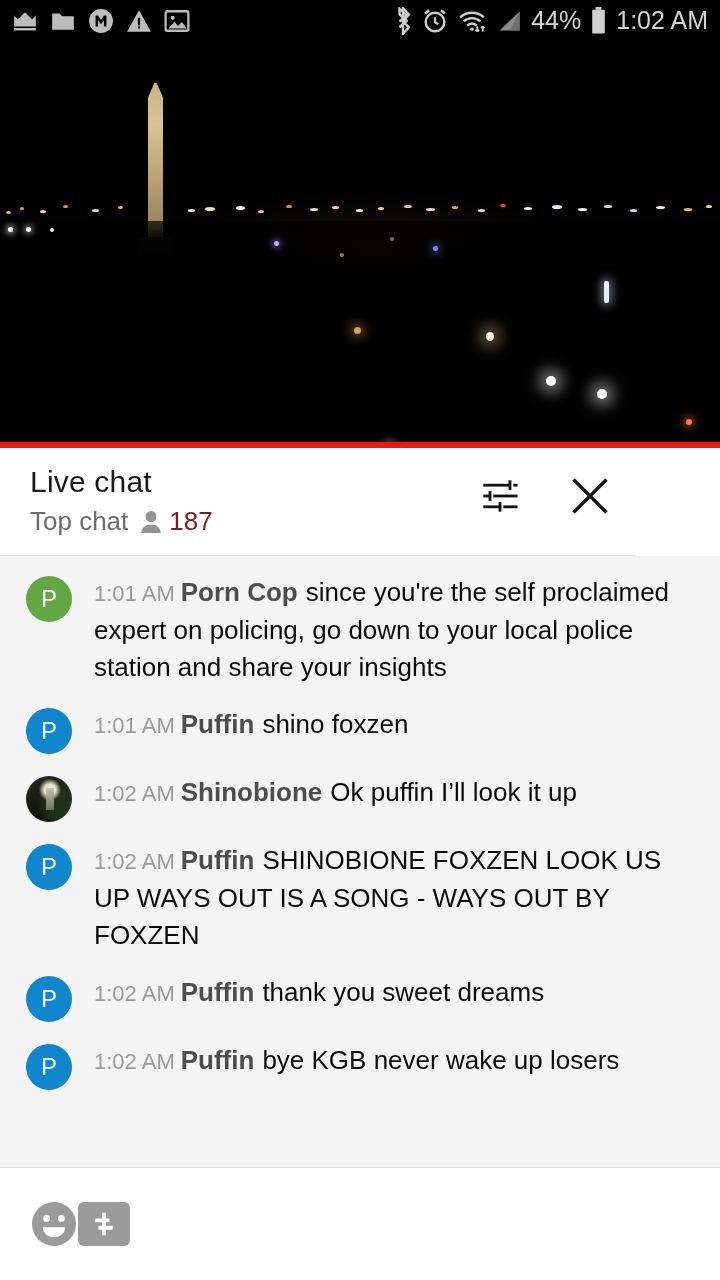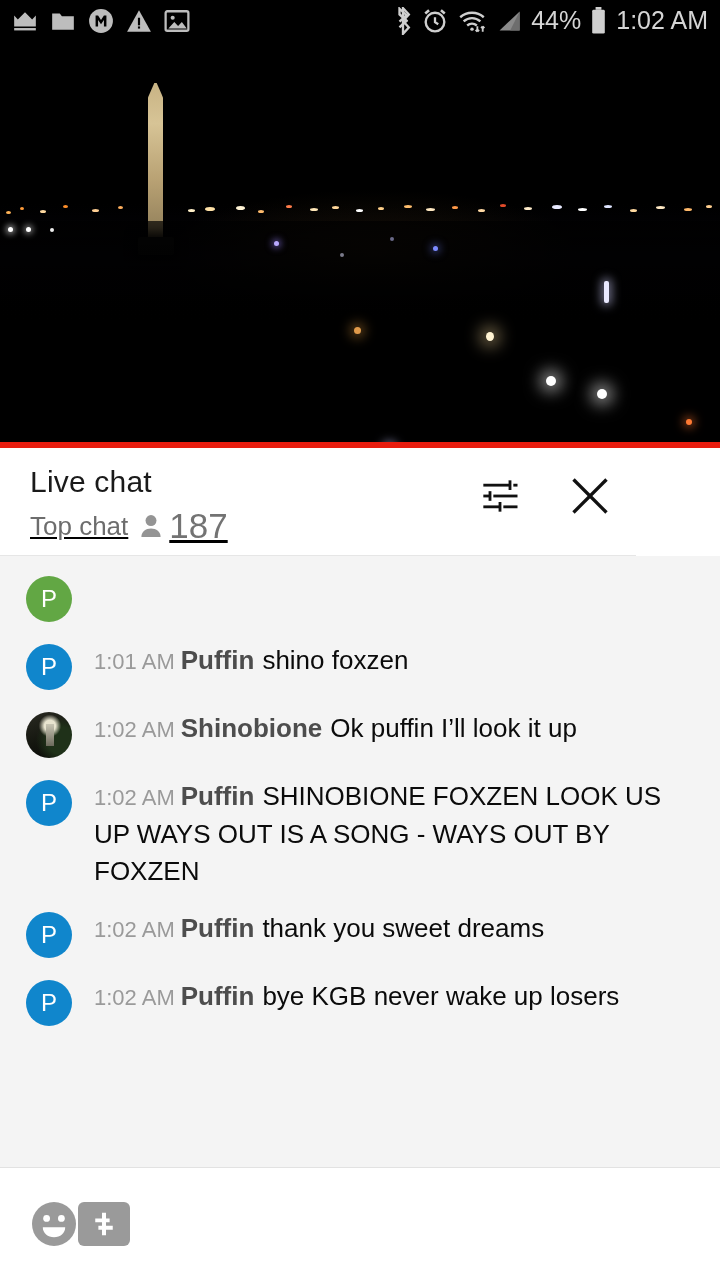--- a/index.html
+++ b/index.html
@@ -55,24 +55,24 @@
   .progress{
     position:absolute; left:0; bottom:0; width:720px; height:6px; background:#e81c0e;
   }
 
   
   .chat-header{
     position:relative; width:636px; height:108px; background:#fff;
     padding:16px 22px 0 30px; border-bottom:1px solid #e6e6e6;
   }
   .chat-title{ font-size:30px; color:#1a1a1a; font-weight:400; line-height:36px; letter-spacing:.2px;}
-  .chat-sub{ display:flex; align-items:center; margin-top:6px; gap:12px;text-decoration:underline;}
+  .chat-sub{ display:flex; align-items:center; margin-top:6px; gap:12px;}
   .chat-sub-label{ font-size:26px; color:#6d6d6d; }
   .viewers{ display:flex; align-items:center; gap:7px; }
-  .viewers-count{ font-size:35px; color:#737373; }
+  .viewers-count{ font-size:26px; color:#7f1d1d; }
   .header-actions{
     position:absolute; right:20px; top:22px; display:flex; align-items:center; gap:38px;
   }
   .hdr-btn{ width:52px; height:52px; display:flex; align-items:center; justify-content:center; cursor:pointer;}
 
   
   .chat-list{
     position:relative; width:720px; height:611px; background:#f4f4f4;
     padding-top:8px; overflow:hidden;
   }
@@ -300,20 +300,23 @@
       </span>
     </div>
   </div>
 
   <div class="chat-list">
 
     <div class="msg">
       <div class="avatar ava-wrap" style="background:#62a744;">
         <span>P</span>
       </div>
+      <div class="msg-body">
+        <span class="ts">1:01 AM</span><span class="author">Porn Cop</span><span>since you're the self proclaimed expert on policing, go down to your local police station and share your insights</span>
+      </div>
     </div>
 
     <div class="msg">
       <div class="avatar ava-wrap" style="background:#1086cc;">
         <span>P</span>
       </div>
       <div class="msg-body">
         <span class="ts">1:01 AM</span><span class="author">Puffin</span><span>shino foxzen</span>
       </div>
     </div>

